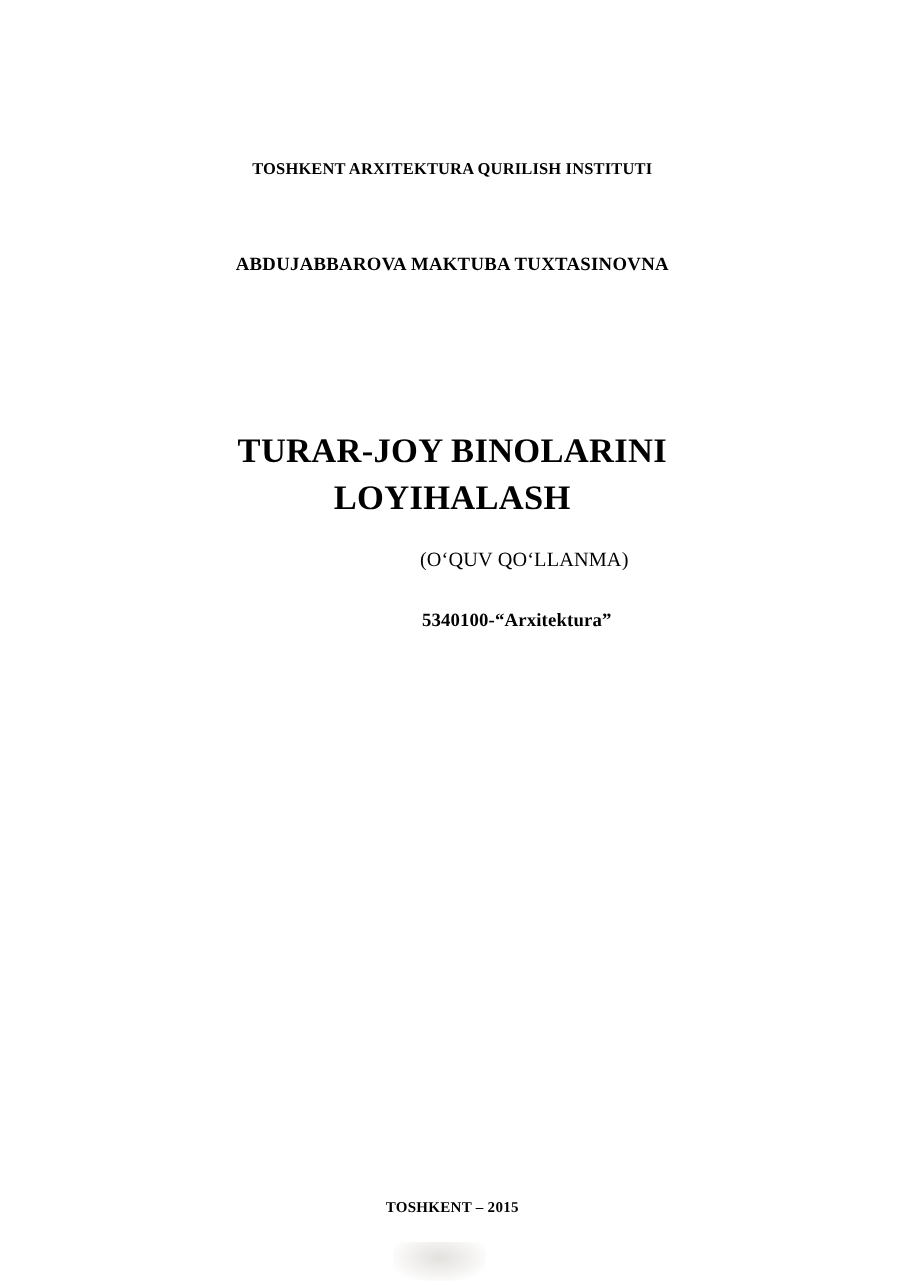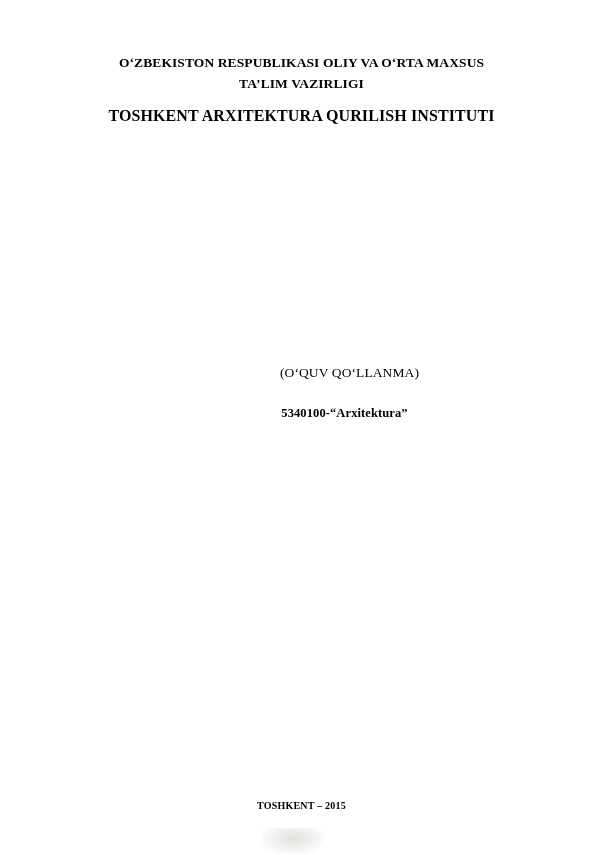--- a/index.html
+++ b/index.html
@@ -29,21 +29,21 @@
   }
   .ministry {
     top: 52px;
     font-size: 13.5px;
     font-weight: bold;
     line-height: 21px;
     letter-spacing: 0.1px;
   }
   .institute {
     top: 107px;
-    font-size: 16px;
+    font-size: 11px;
     font-weight: bold;
     letter-spacing: 0.1px;
   }
   .author {
     top: 169px;
     font-size: 12.5px;
     font-weight: bold;
     letter-spacing: 0.2px;
   }
   .title {
@@ -80,28 +80,29 @@
     width: 62px;
     height: 26px;
     background: radial-gradient(ellipse at 50% 40%, rgba(205,200,195,0.55) 0%, rgba(228,226,222,0.35) 55%, rgba(255,255,255,0) 80%);
   }
 </style>
 </head>
 <body>
 
 <div class="page">
 
-  <div class="block ministry">
-    <div>O‘ZBEKISTON RESPUBLIKASI OLIY VA O‘RTA MAXSUS</div>
-    <div>TA’LIM VAZIRLIGI</div>
-  </div>
 
   <div class="block institute">TOSHKENT ARXITEKTURA  QURILISH INSTITUTI</div>
 
+  <div class="block author">ABDUJABBAROVA MAKTUBA TUXTASINOVNA</div>
 
+  <div class="block title">
+    <div>TURAR-JOY  BINOLARINI</div>
+    <div>LOYIHALASH</div>
+  </div>
 
   <div class="block subtitle">(O‘QUV QO‘LLANMA)</div>
 
   <div class="block code">5340100-“Arxitektura”</div>
 
   <div class="block footer">TOSHKENT – 2015</div>
 
   <div class="smudge"></div>
 
 </div>

